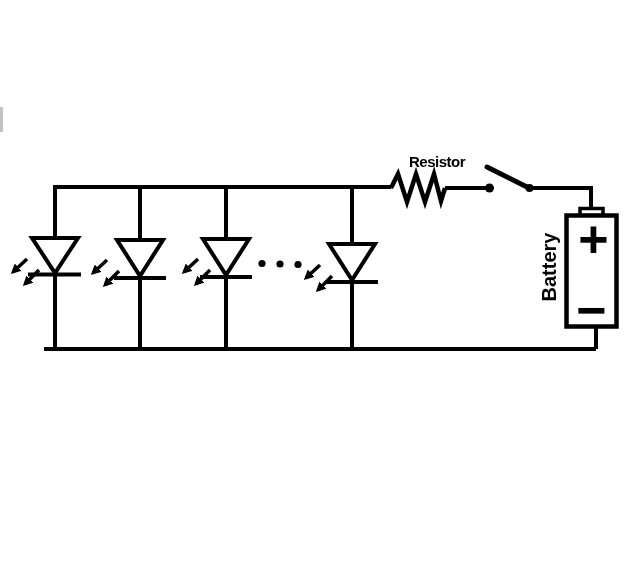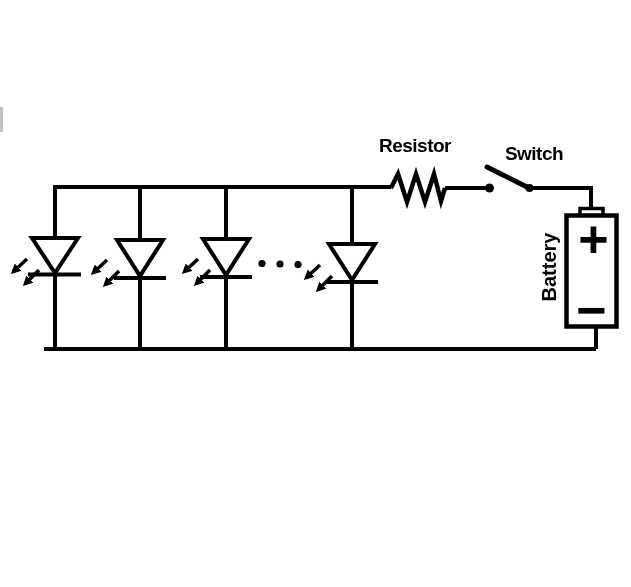--- a/index.html
+++ b/index.html
@@ -21,22 +21,22 @@
     top: 0;
   }
   .label {
     position: absolute;
     color: #000000;
     font-weight: bold;
     text-align: center;
     white-space: nowrap;
   }
   .label-resistor {
-    left: 365px; top: 136px; width: 100px;
-    font-size: 19px; line-height: 19px; letter-spacing: -0.5px;
+    left: 365px; top: 152px; width: 100px;
+    font-size: 15px; line-height: 19px; letter-spacing: -0.5px; text-align: right;
   }
   .label-switch {
     left: 484px; top: 144px; width: 100px;
     font-size: 19px; line-height: 19px; letter-spacing: -0.5px;
   }
   .label-battery {
     left: 514px; top: 257px; width: 70px;
     font-size: 20px; line-height: 20px;
     transform: rotate(-90deg);
     transform-origin: center center;
@@ -133,17 +133,16 @@
       <path d="M 326 282 H 378"></path>
       <path d="M 352 281 V 351"></path>
       <g stroke-width="3.5">
         <path d="M 320 265 L 306 278" marker-end="url(#ah)"></path>
         <path d="M 332 276 L 318 290" marker-end="url(#ah)"></path>
       </g>
     </g>
   </svg>
 
   <div class="label label-resistor">Resistor</div>
-  <div class="label label-switch">Switch</div>
   <div class="label label-battery">Battery</div>
 
   <div class="edge-artifact"></div>
 </div>
 
 </body></html>

